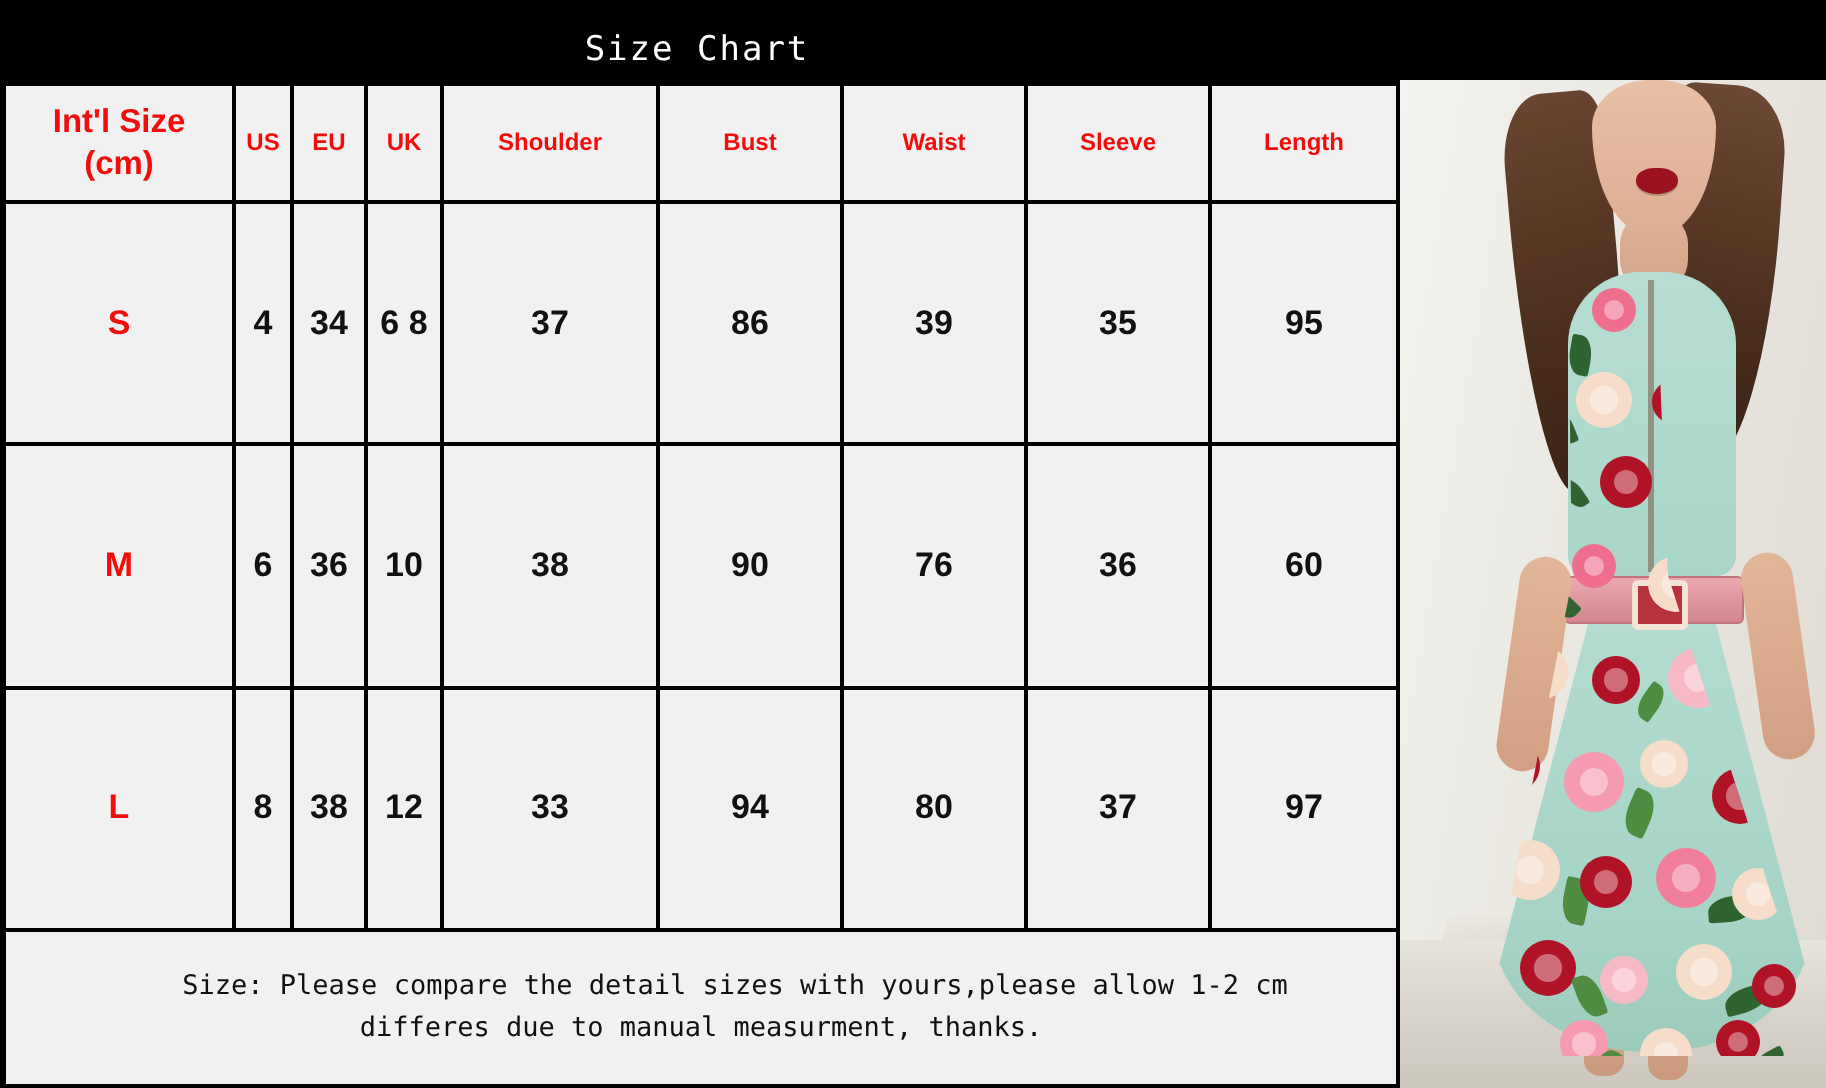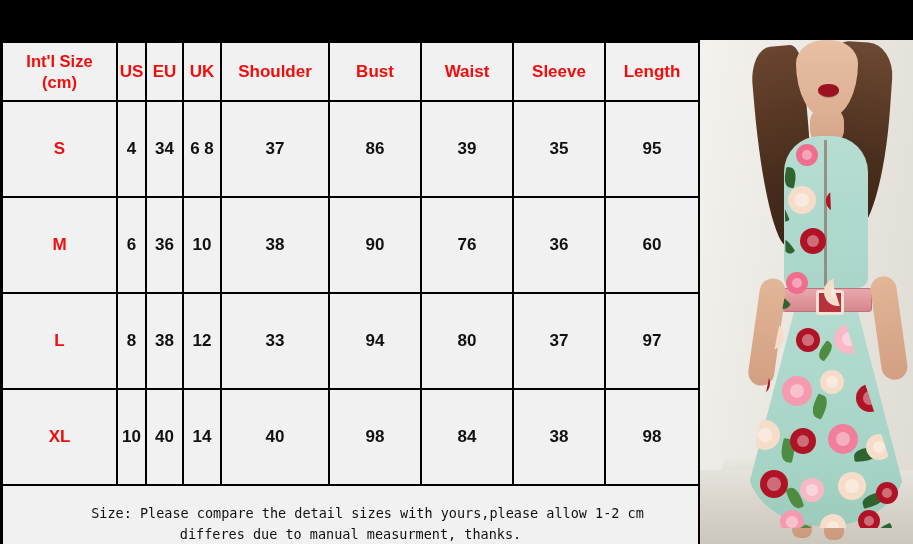--- a/index.html
+++ b/index.html
@@ -35,21 +35,21 @@
     background:#f1f1f1;
     border:2px solid #000;
     text-align:center;
     vertical-align:middle;
     padding:0;
     font-weight:bold;
   }
   thead th{
     height:57px;
     color:#f20d0d;
-    font-size:17px;
+    font-size:12px;
     line-height:1.25;
   }
   thead th.intl{font-size:16.5px;}
   tbody td{
     height:94px;
     color:#111;
     font-size:17px;
   }
   tbody td.size-label{
     color:#f20d0d;
@@ -183,20 +183,21 @@
   }
   .leaf{position:absolute;background:#3f7a3a;border-radius:60% 10% 60% 10%;}
   .leaf.d2{background:#2f6430;}
   .leaf.d3{background:#4e8c42;}
 </style>
 </head>
 <body>
 
 <div id="root">
 
+  <div id="chart-title">Size Chart</div>
 
   <div id="size-table-wrap">
     <table class="size-table">
       <colgroup>
         <col class="c-intl">
           <col class="c-us">
           <col class="c-eu">
           <col class="c-uk">
         <col class="c-shoulder">
           <col class="c-bust">
@@ -246,31 +247,20 @@
         <tr>
           <td class="size-label">L</td>
           <td>8</td>
           <td>38</td>
           <td>12</td>
           <td>33</td>
           <td>94</td>
           <td>80</td>
           <td>37</td>
           <td>97</td>
-        </tr>
-        <tr>
-          <td class="size-label">XL</td>
-          <td>10</td>
-          <td>40</td>
-          <td>14</td>
-          <td>40</td>
-          <td>98</td>
-          <td>84</td>
-          <td>38</td>
-          <td>98</td>
         </tr>
       </tbody>
       <tfoot>
         <tr>
           <td class="note" colspan="9">
             <span class="note-line l1">Size: Please compare the detail sizes with yours,please allow 1-2 cm</span>
             <span class="note-line l2">differes due to manual measurment,  thanks.</span>
           </td>
         </tr>
       </tfoot>

